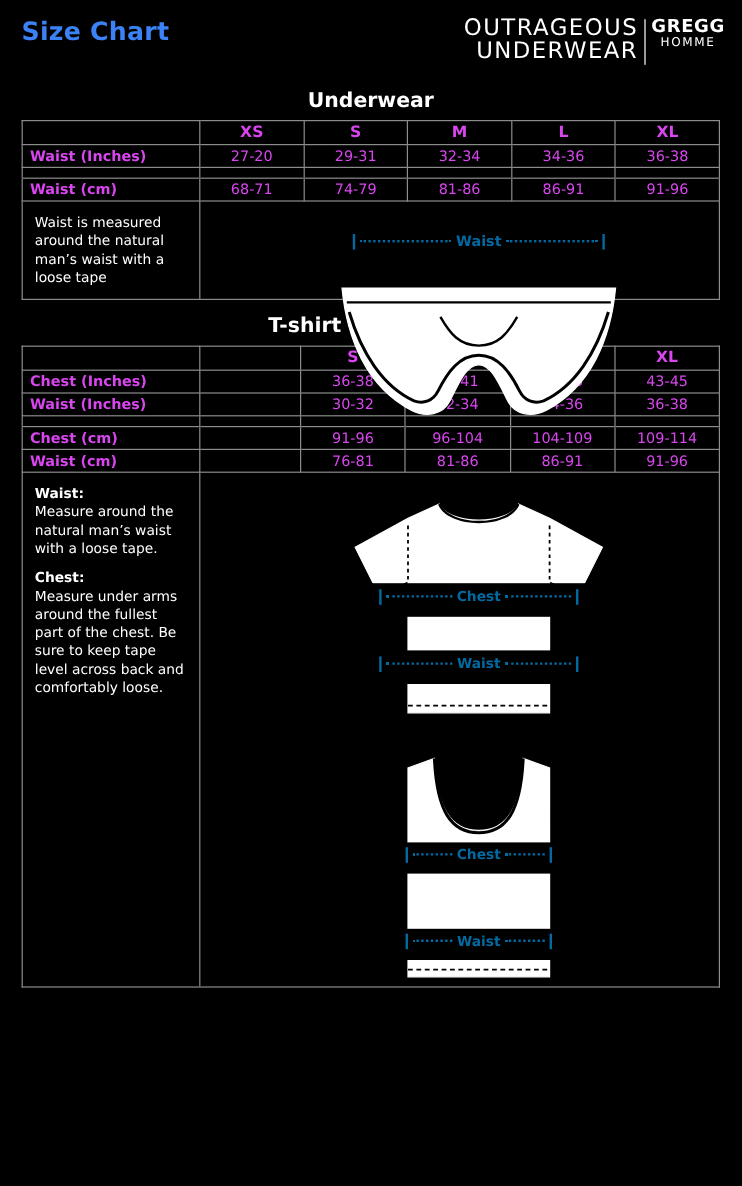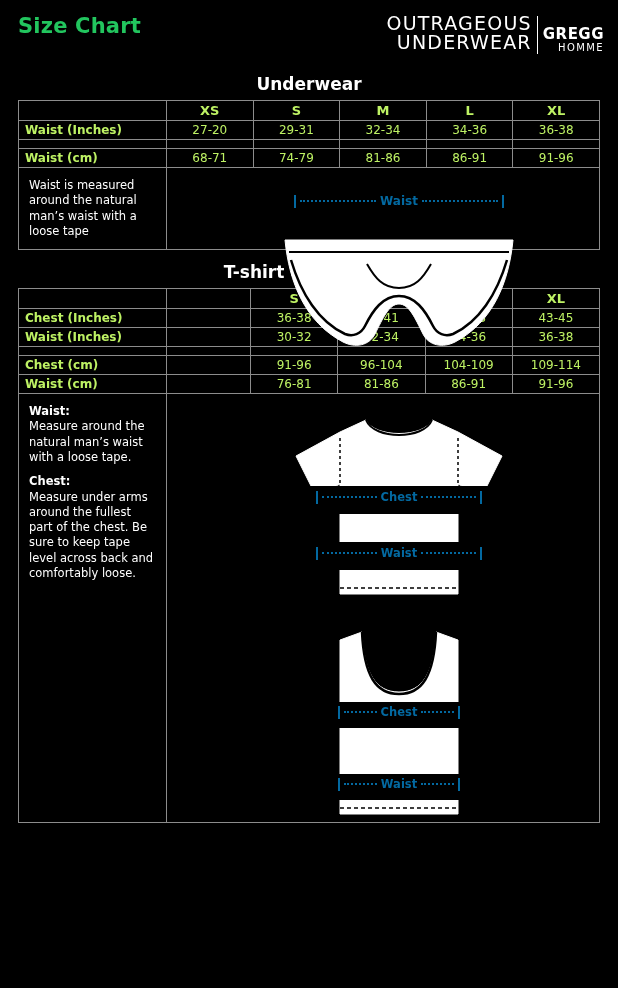--- a/index.html
+++ b/index.html
@@ -23,21 +23,21 @@
     display: flex;
     justify-content: space-between;
     align-items: flex-start;
     padding: 14px 14px 0 18px;
     height: 74px;
   }
   .page-title {
     font-size: 21px;
     font-weight: bold;
     letter-spacing: 0.2px;
-    color: #22c55e;
+    color: #3b82f6;
   }
   .brand {
     display: flex;
     align-items: flex-start;
     gap: 5px;
   }
   .brand-main {
     text-align: right;
     line-height: 1.02;
   }
@@ -51,24 +51,23 @@
     letter-spacing: 1.2px;
     color: #fff;
   }
   .brand-divider {
     width: 1px;
     background: #fff;
     height: 38px;
     margin-top: 2px;
   }
   .brand-sub {
-    text-align: right;
+    text-align: center;
     line-height: 1.05;
     padding-top: 1px;
-    margin-top: 12px;
   }
   .brand-sub-1 {
     font-size: 15px;
     font-weight: bold;
     letter-spacing: 0.5px;
   }
   .brand-sub-2 {
     font-size: 10px;
     letter-spacing: 1.4px;
   }
@@ -87,21 +86,21 @@
   table.sizes {
     width: 100%;
     border-collapse: collapse;
     table-layout: fixed;
   }
   table.sizes td, table.sizes th {
     border: 1px solid #8c8c8c;
     text-align: center;
     font-size: 12px;
     padding: 2px 0;
-    color: #bef264;
+    color: #d946ef;
     font-weight: normal;
   }
   table.sizes th {
     font-weight: bold;
     font-size: 13px;
   }
   table.sizes td.rowhead {
     text-align: left;
     padding-left: 6px;
     font-weight: bold;

